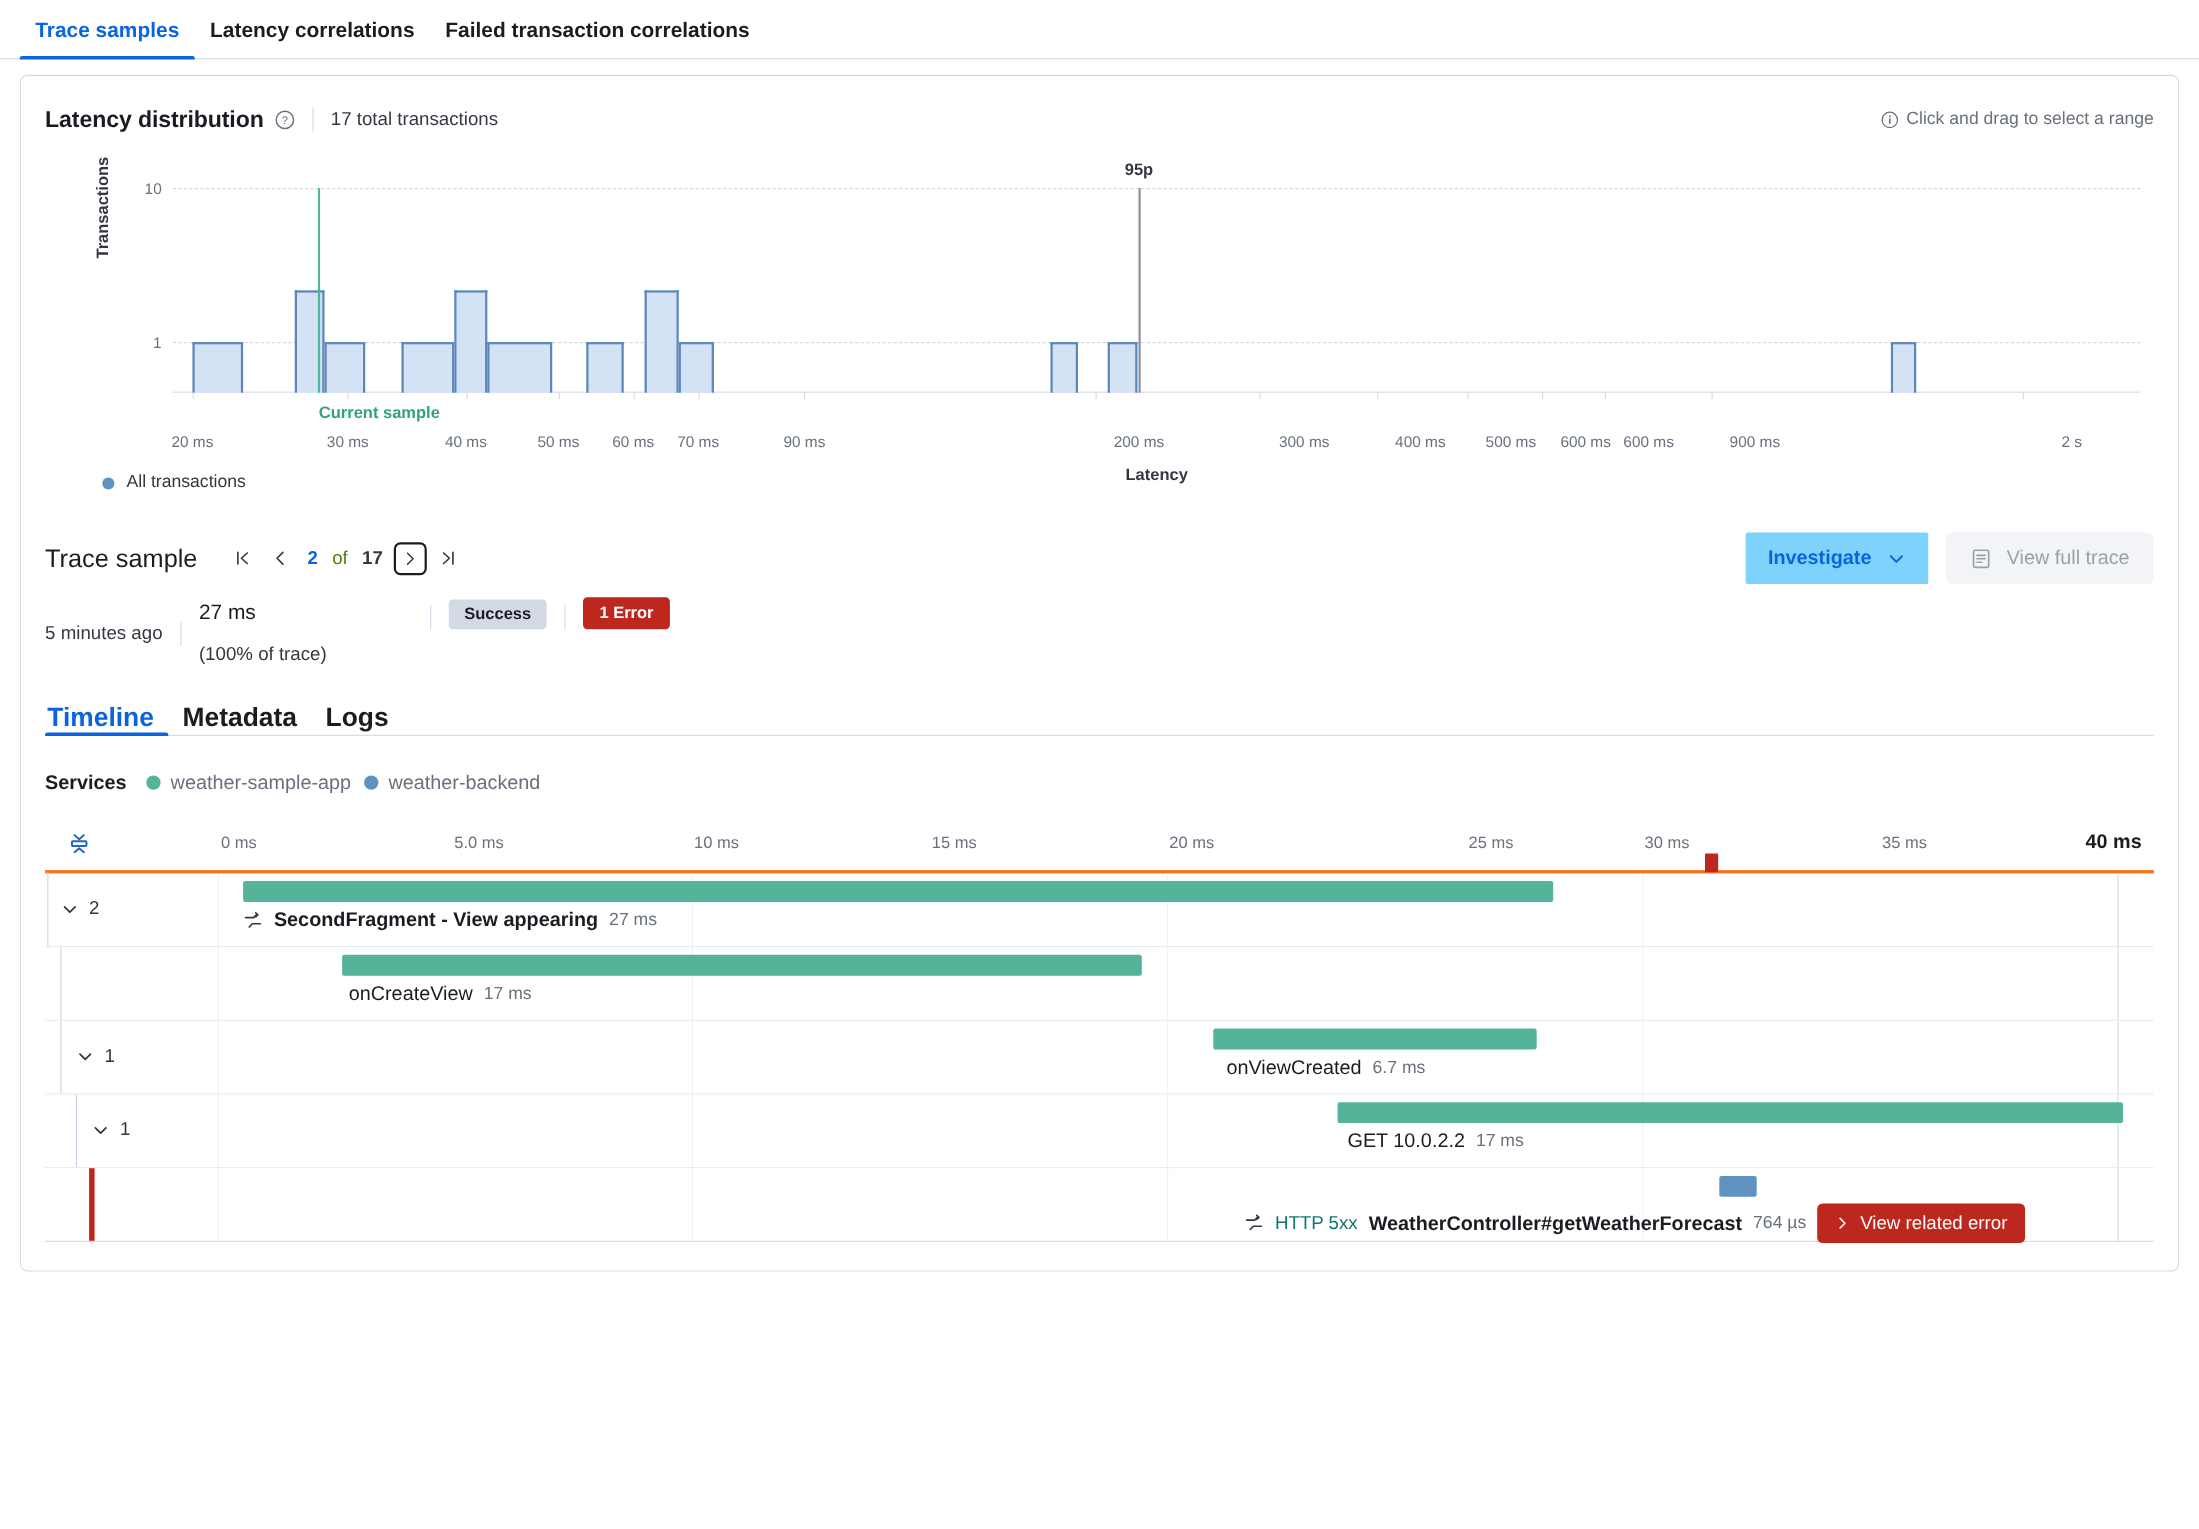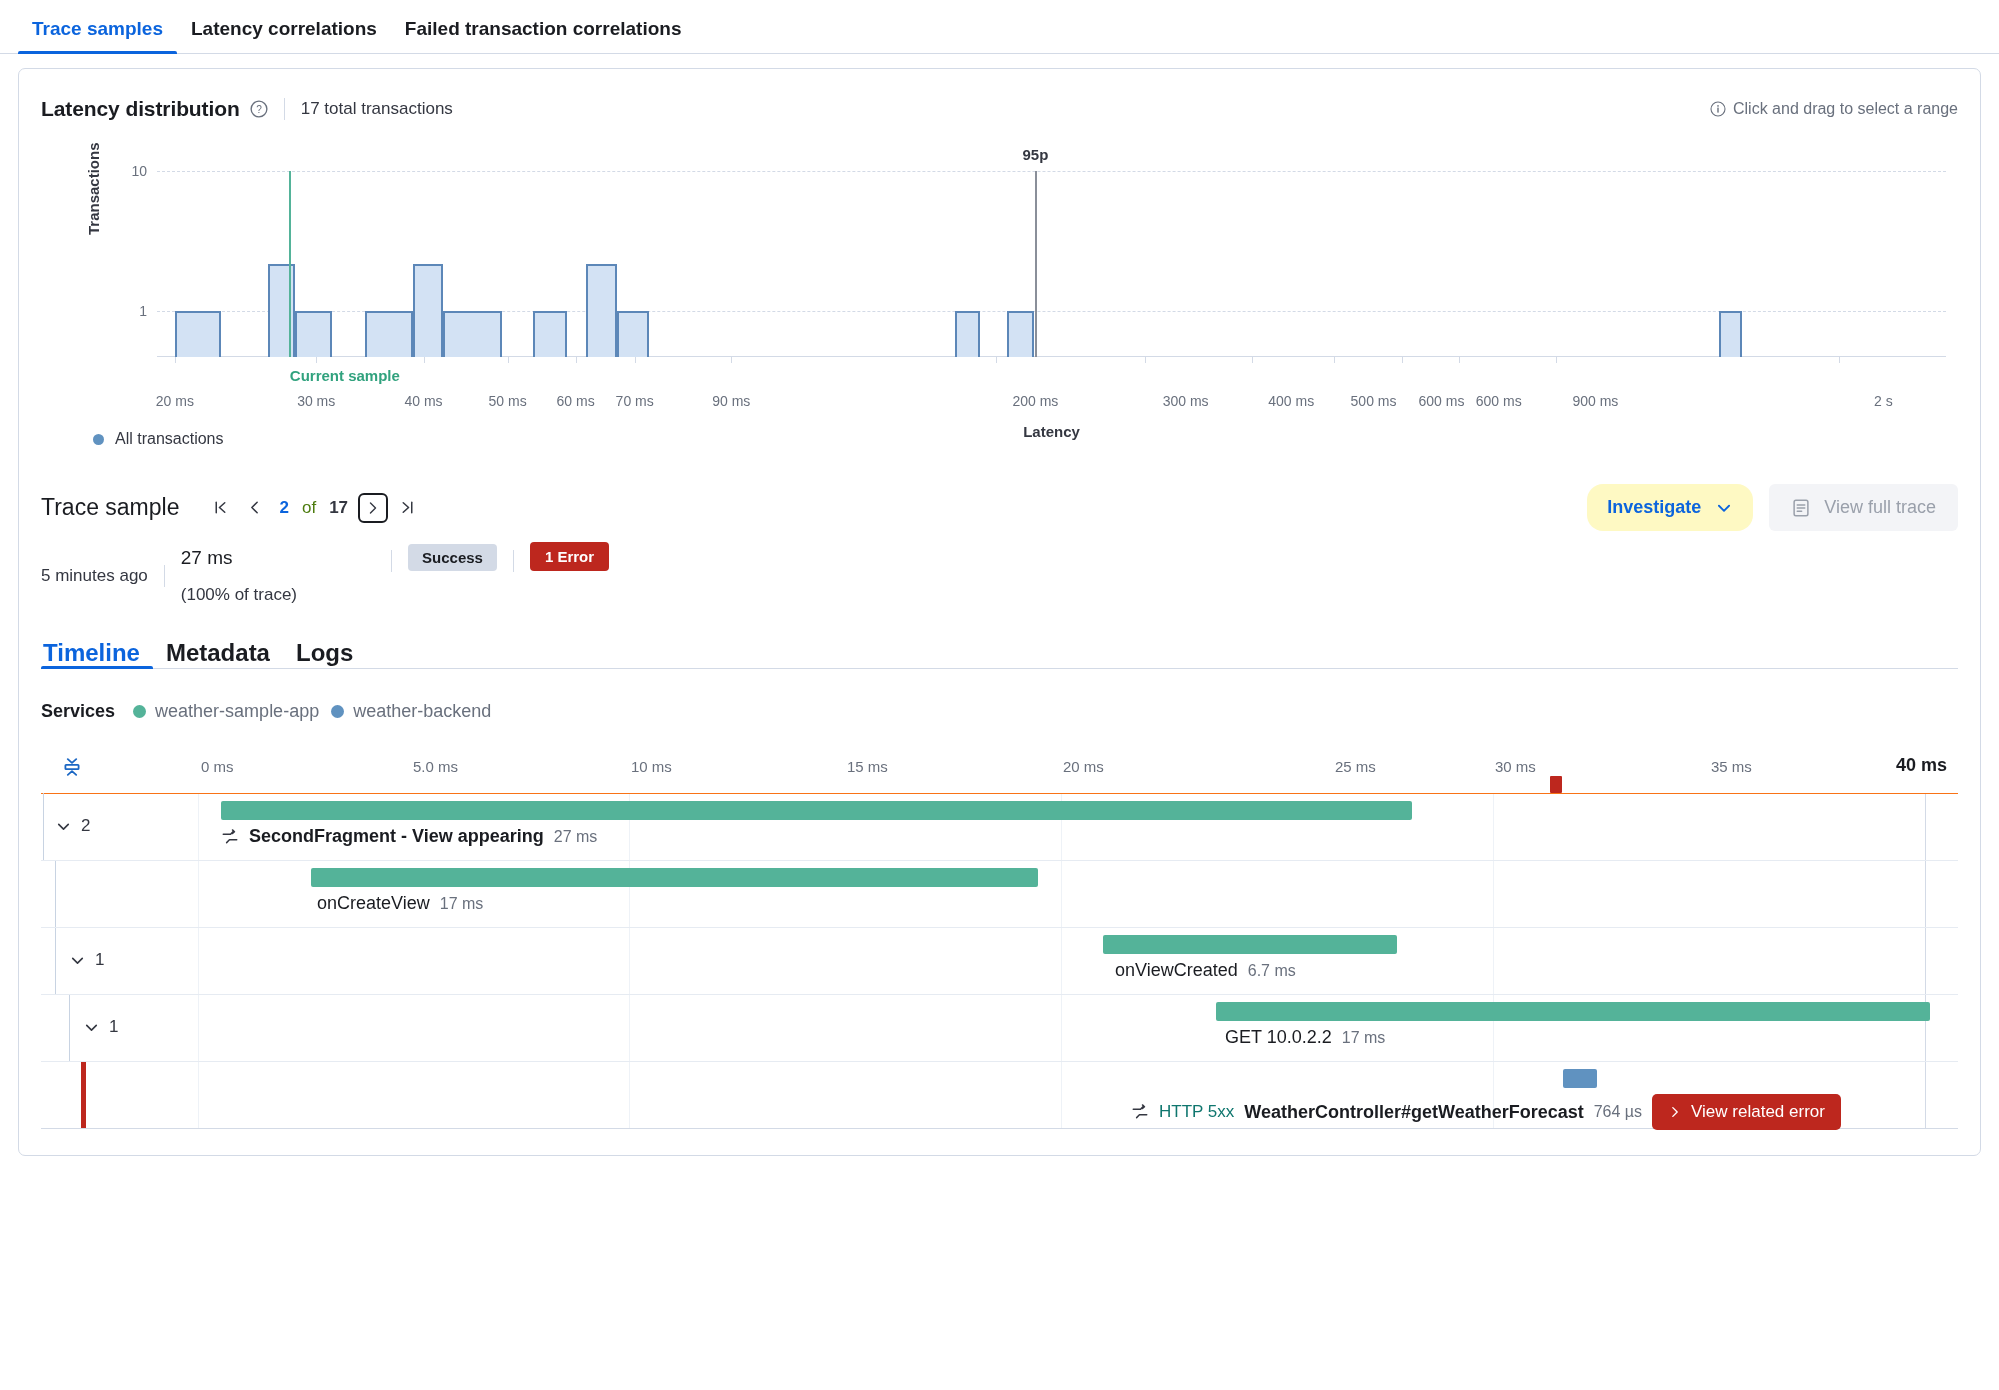--- a/index.html
+++ b/index.html
@@ -52,21 +52,21 @@
   .sample-head { display:flex; align-items:center; margin-top:36px; }
   .sample-title { font-size:23px; font-weight:400; color:#1a1c21; }
   .pager { display:flex; align-items:center; gap:4px; margin-left:26px; font-size:17px; color:#343741; }
   .pg-btn { width:30px; height:30px; display:inline-flex; align-items:center; justify-content:center; color:#343741; cursor:pointer; border-radius:4px; background:transparent; border:none; }
   .pg-btn.focus { border:2px solid #1a1c21; border-radius:6px; }
   .pg-num { color:#0b64dd; font-weight:700; padding:0 6px; cursor:pointer; }
   .pg-of { color:#4d7c0f; padding:0 3px; }
   .pg-total { font-weight:700; padding:0 6px; }
 
   .head-actions { margin-left:auto; display:flex; align-items:center; gap:16px; }
-  .btn-investigate { background:#fef9c3; color:#0b64dd; font-size:18px; font-weight:700; border:none; border-radius:16px; padding:13px 20px; display:flex; align-items:center; gap:14px; cursor:pointer; }
+  .btn-investigate { background:#7dd3fc; color:#0b64dd; font-size:18px; font-weight:700; border:none; border-radius:2px; padding:13px 20px; display:flex; align-items:center; gap:14px; cursor:pointer; }
   .btn-fulltrace { background:#f3f4f7; color:#9aa0ab; font-size:18px; border:none; border-radius:6px; padding:13px 22px; display:flex; align-items:center; gap:13px; cursor:not-allowed; }
 
   
   .meta-row { display:flex; align-items:center; margin-top:16px; font-size:17px; color:#343741; }
   .meta-ago { }
   .meta-div { width:1px; height:22px; background:#d3dae6; margin:0 16px; }
   .dur-block { display:flex; flex-direction:column; align-items:flex-start; }
   .dur-main { font-size:19px; color:#1a1c21; }
   .dur-sub { font-size:17px; color:#343741; margin-top:16px; }
   .badge-success { background:#d3dae6; color:#1a1c21; font-size:15px; font-weight:700; border-radius:4px; padding:5px 14px; }
@@ -80,21 +80,21 @@
   .inner-tab.active:after { content:""; position:absolute; left:0; right:0; bottom:-1px; height:3px; background:#0b64dd; border-radius:2px 2px 0 0; }
 
   
   .services { display:flex; align-items:center; gap:12px; margin-top:32px; font-size:18px; }
   .services .lbl { font-weight:700; color:#1a1c21; margin-right:6px; }
   .svc { display:flex; align-items:center; gap:9px; color:#69707d; }
   .svc .dot { width:13px; height:13px; border-radius:50%; }
 
   
   .wf { margin-top:26px; position:relative; }
-  .wf-axis { position:relative; height:46px; border-bottom:1px solid #f97316; }
+  .wf-axis { position:relative; height:46px; border-bottom:3px solid #f97316; }
   .collapse-icon { position:absolute; left:16px; top:4px; width:30px; height:30px; display:flex; align-items:center; justify-content:center; cursor:pointer; }
   .wf-tick-lbl { position:absolute; top:10px; font-size:15px; color:#69707d; white-space:nowrap; }
   .wf-tick-lbl.last { color:#1a1c21; font-weight:700; font-size:18px; top:7px; }
   .wf-err-mark { position:absolute; top:28px; width:12px; height:17px; background:#bd271e; border-radius:1px; }
 
   .wf-rows { position:relative; }
   .wf-row { position:relative; height:67px; border-bottom:1px solid #e6ebf2; }
   .wf-row:last-child { border-bottom:1px solid #d3dae6; }
   .wf-vline { position:absolute; top:0; bottom:0; width:1px; background:#eef2f7; }
   .wf-bar { position:absolute; top:7px; height:19px; border-radius:2px; }

